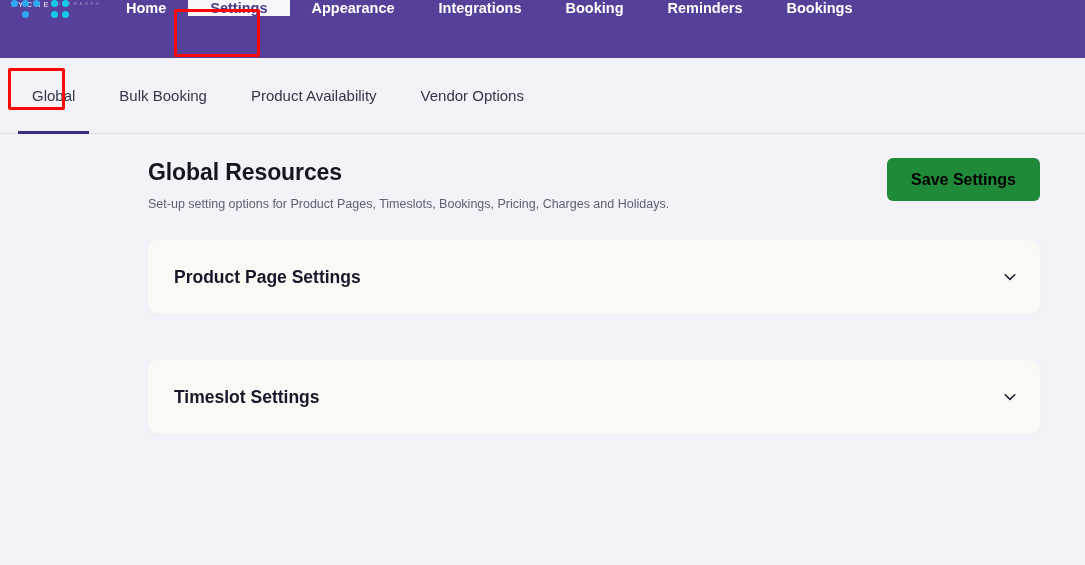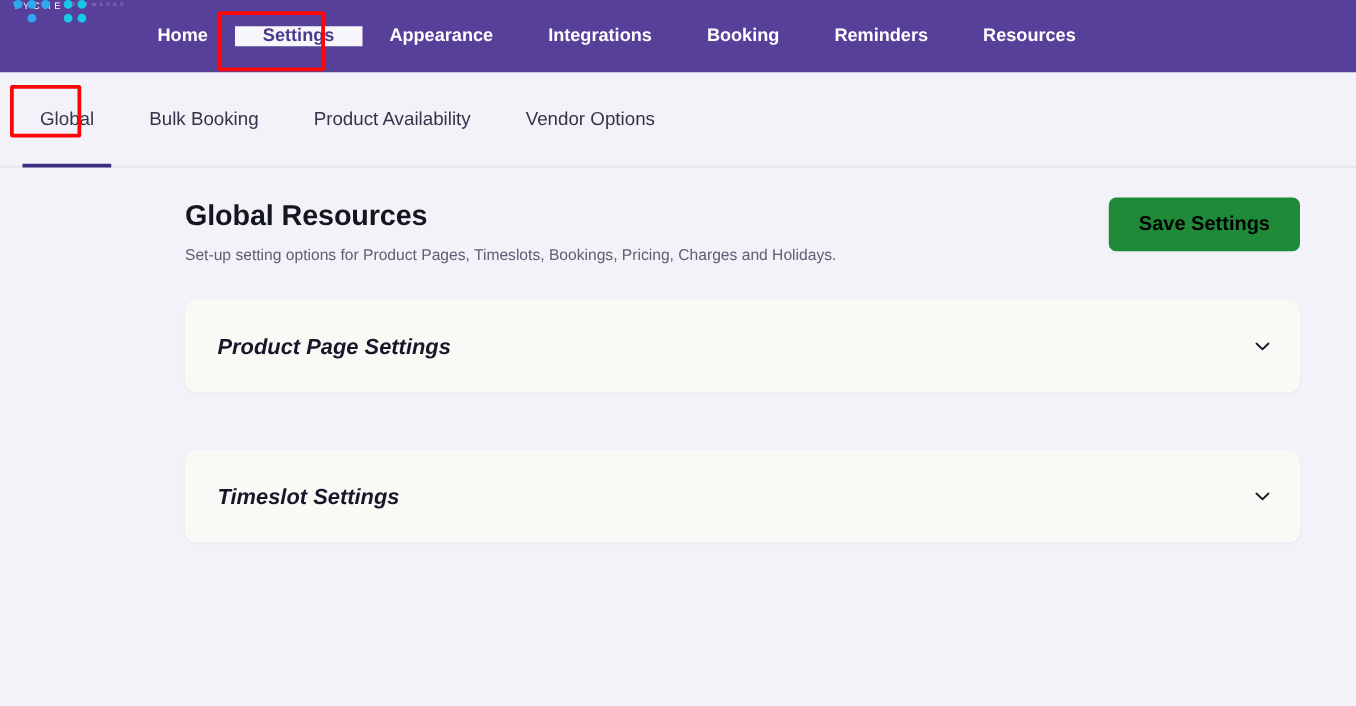--- a/index.html
+++ b/index.html
@@ -48,21 +48,21 @@
   .brand-sub{
     font-size:4.2px;
     letter-spacing:2.6px;
     color:#9d8fcb;
     line-height:7px;
     white-space:nowrap;
   }
 
   .navitems{
     display:flex;
-    align-items:center;
+    align-items:flex-start;
     margin-left:4px;
   }
   .navitem{
     display:flex;
     align-items:center;
     padding:0 22px;
     font-size:14.5px;
     font-weight:bold;
     color:#ffffff;
     white-space:nowrap;
@@ -135,21 +135,21 @@
     font-weight:bold;
     border:none;
     border-radius:6px;
     padding:0 24px;
     height:43px;
     cursor:pointer;
     font-family:"Liberation Sans", sans-serif;
     white-space:nowrap;
   }
 
-  .panels{ margin-top:28px;font-style:italic; }
+  .panels{ margin-top:28px; }
   .panel{
     background:#faf9f6;
     border-radius:9px;
     height:74px;
     margin-bottom:46px;
     display:flex;
     align-items:center;
     justify-content:space-between;
     padding:0 22px 0 26px;
     box-shadow:0 1px 2px rgba(30,30,60,0.05);
@@ -207,21 +207,21 @@
     <div class="navitem">
       <span>Integrations</span>
     </div>
     <div class="navitem">
       <span>Booking</span>
     </div>
     <div class="navitem">
       <span>Reminders</span>
     </div>
     <div class="navitem">
-      <span>Resources</span>
+      <span>Bookings</span>
     </div>
   </div>
 </div>
 
 <div class="subnav">
   <div class="subtab active">
     <span>Global</span>
   </div>
   <div class="subtab">
     <span>Bulk Booking</span>

